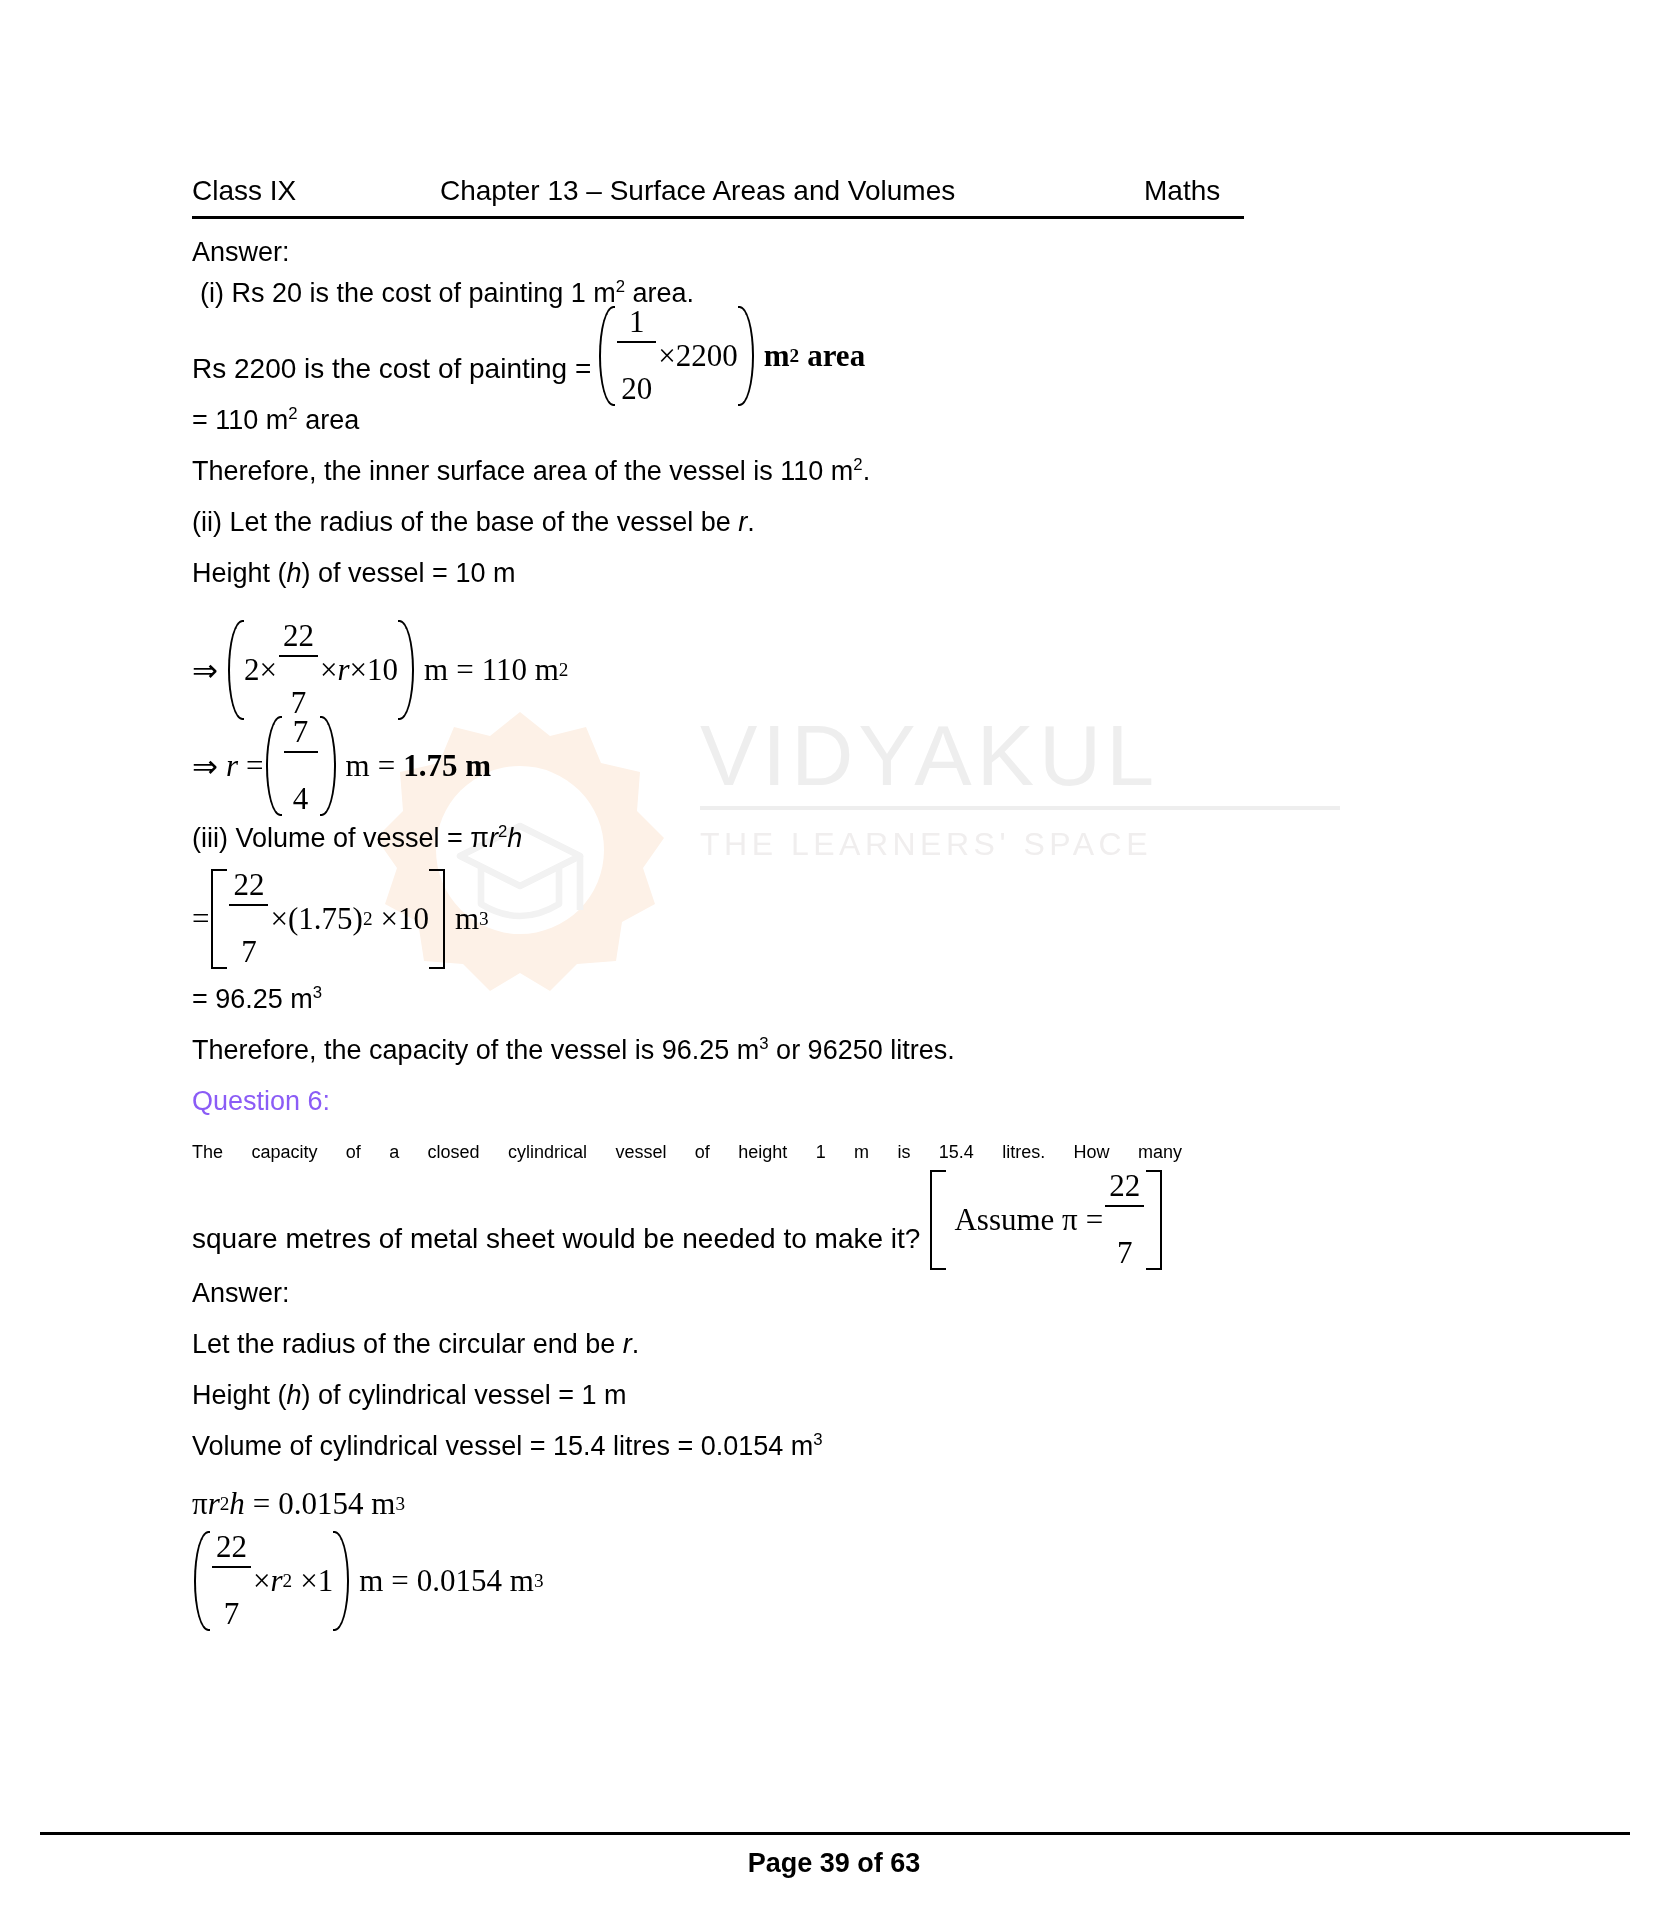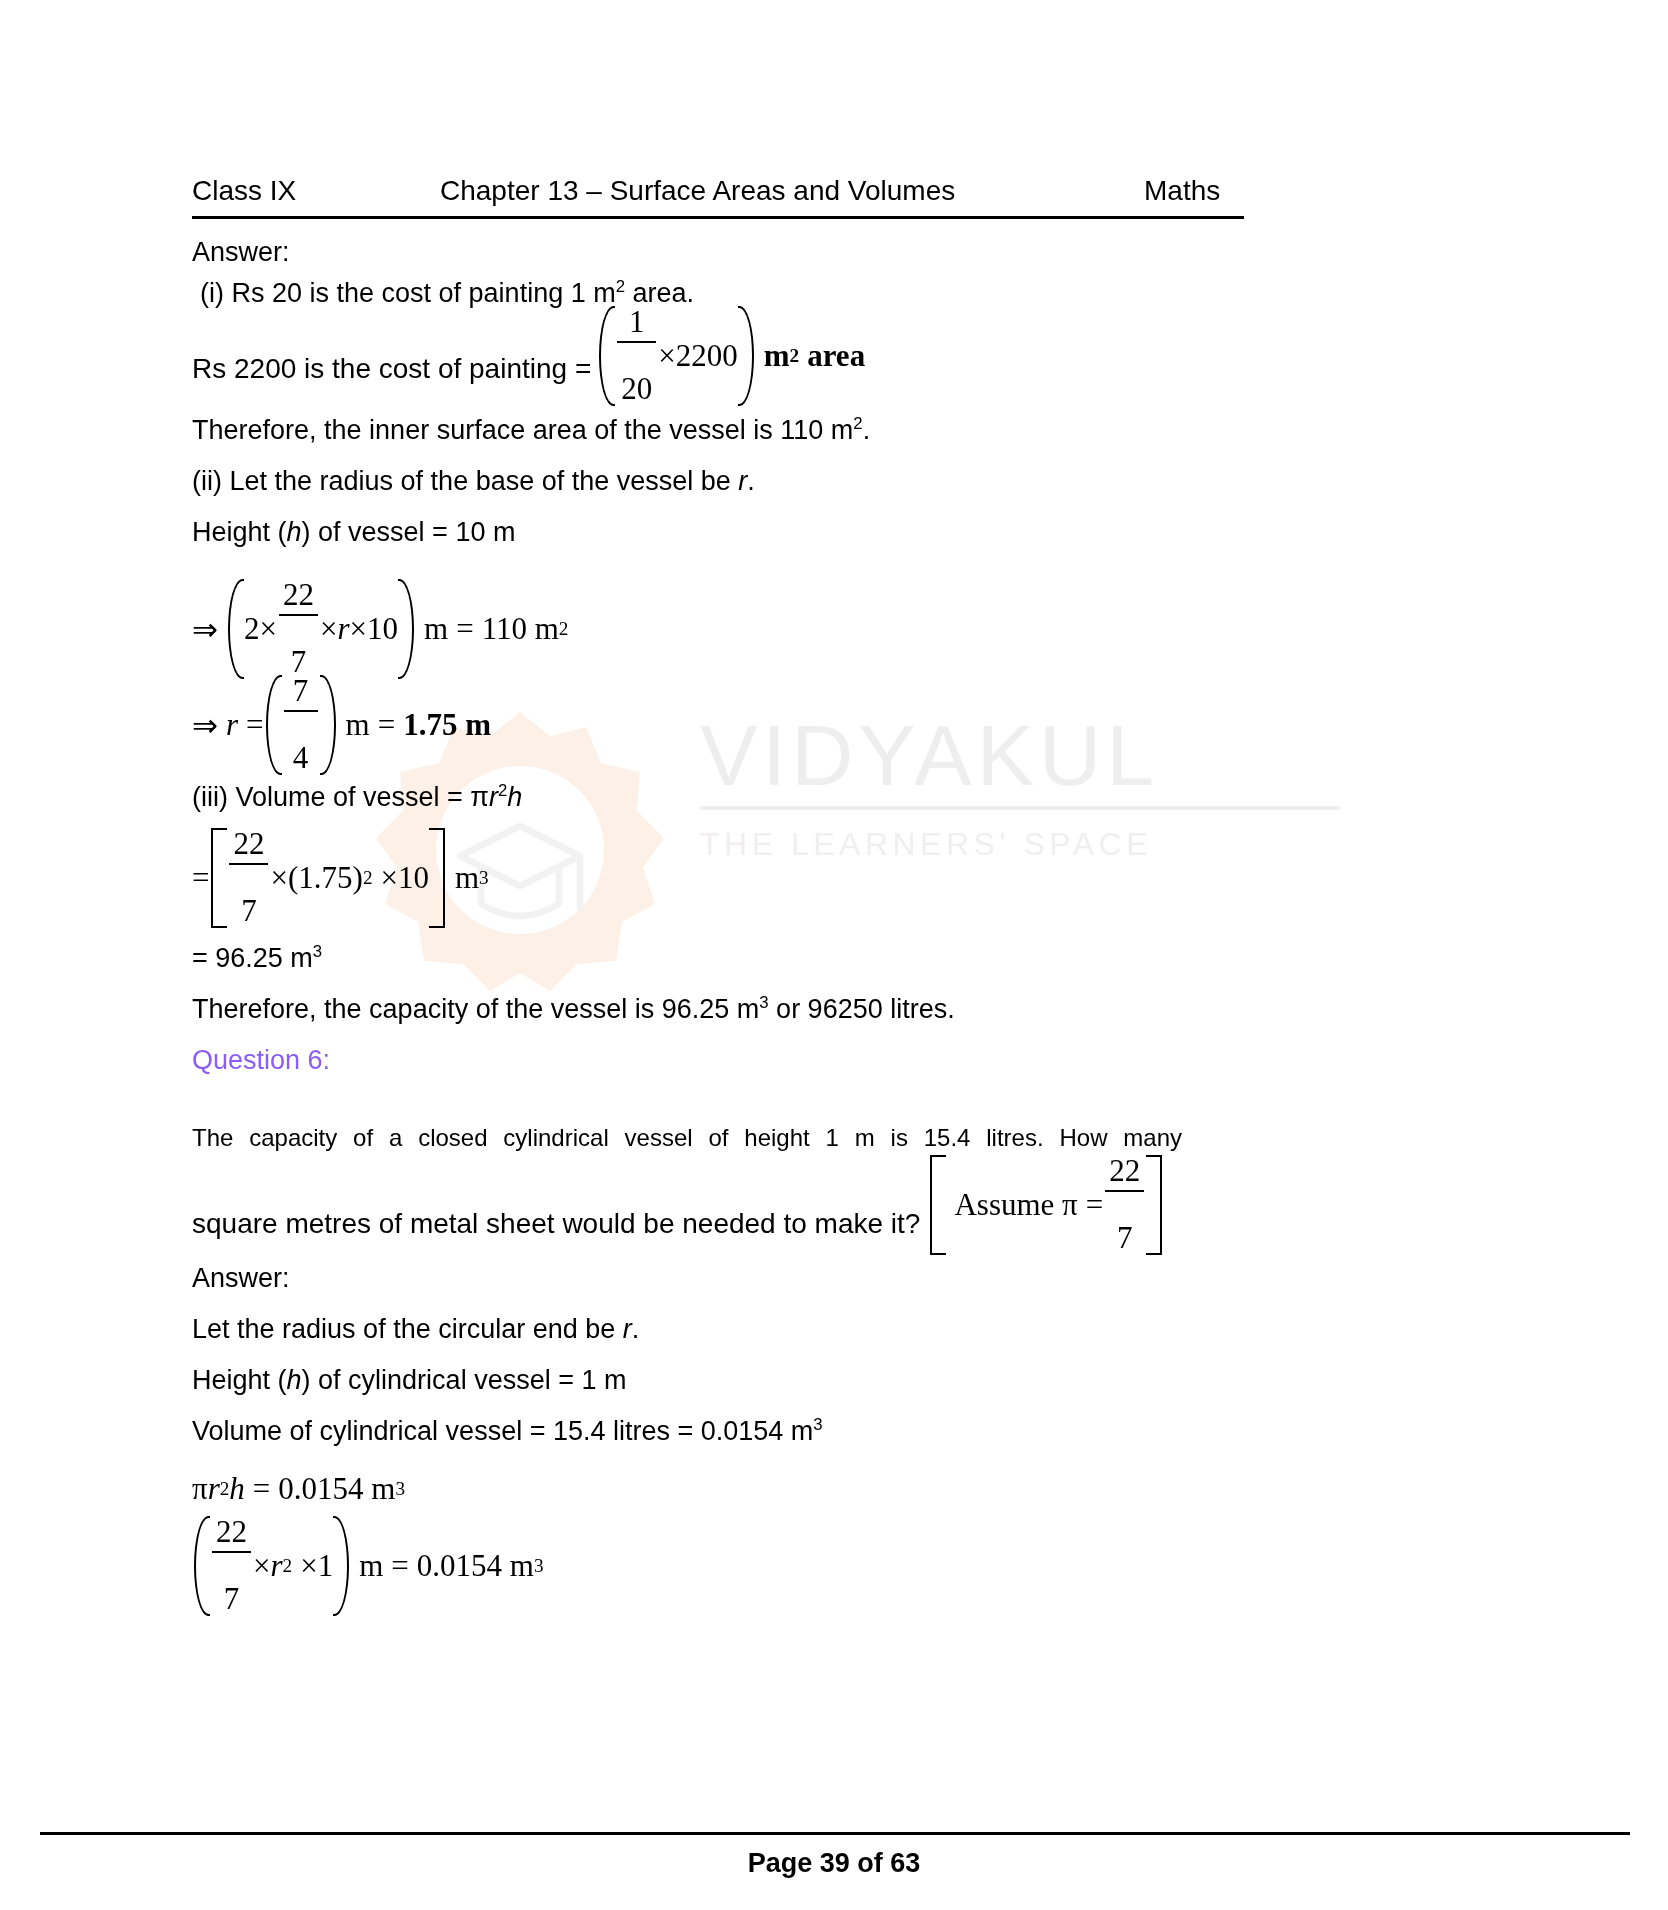--- a/index.html
+++ b/index.html
@@ -114,27 +114,26 @@
   .gap-md { height: 18px; }
   sup { font-size: 0.62em; vertical-align: super; line-height: 0; }
   .it { font-style: italic; }
   .qhead {
     font-size: 27px;
     line-height: 41px;
     font-weight: normal;
     color: #8b5cf6;
   }
   .justified {
-    font-size: 24px;
+    font-size: 18px;
     line-height: 41px;
     text-align: justify;
     text-align-last: justify;
     white-space: normal;
     width: 990px;
-    margin-top: 26px;
   }
 
   
   .math {
     font-family: "Liberation Serif", serif;
     font-size: 31px;
     display: flex;
     align-items: center;
     white-space: nowrap;
   }
@@ -266,20 +265,23 @@
           <span class="delim pr"></span>
         </span>
         <span class="sp"></span>
         <span style="font-weight:bold;">m</span>
           <sup class="msup" style="font-weight:bold;">2</sup>
         <span class="sp"></span>
         <span style="font-weight:bold;">area</span>
       </span>
     </div>
 
+    <div class="line">
+      <span>= 110 m</span><sup>2</sup><span> area</span>
+    </div>
 
     <div class="gap-sm"></div>
 
     <div class="line">
       <span>Therefore, the inner surface area of the vessel is 110 m</span><sup>2</sup><span>.</span>
     </div>
 
     <div class="gap-sm"></div>
 
     <div class="line">

